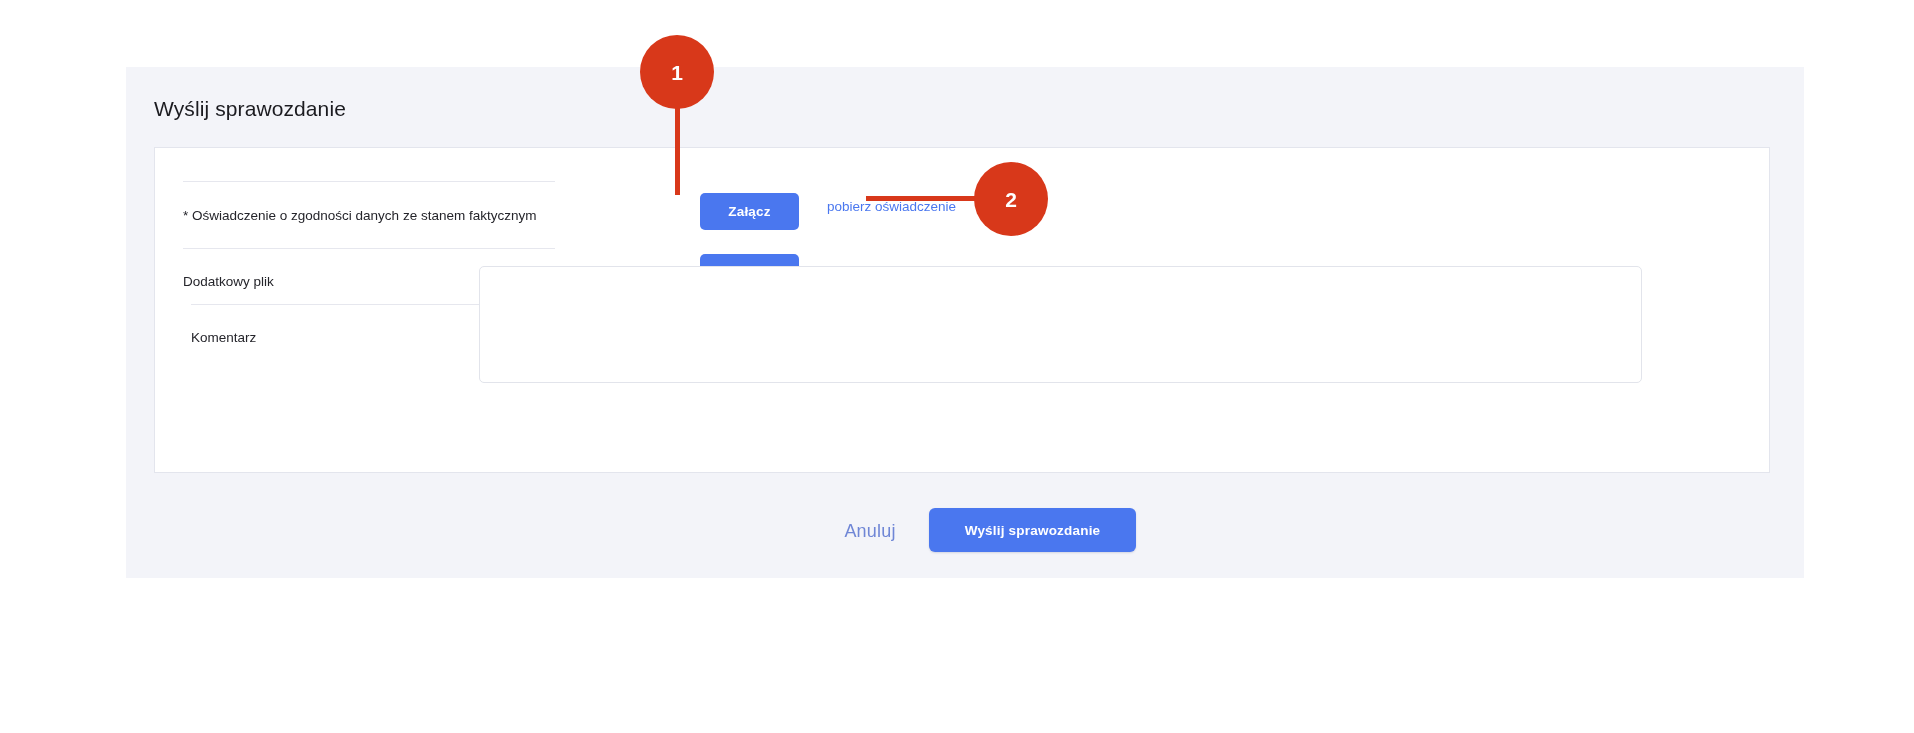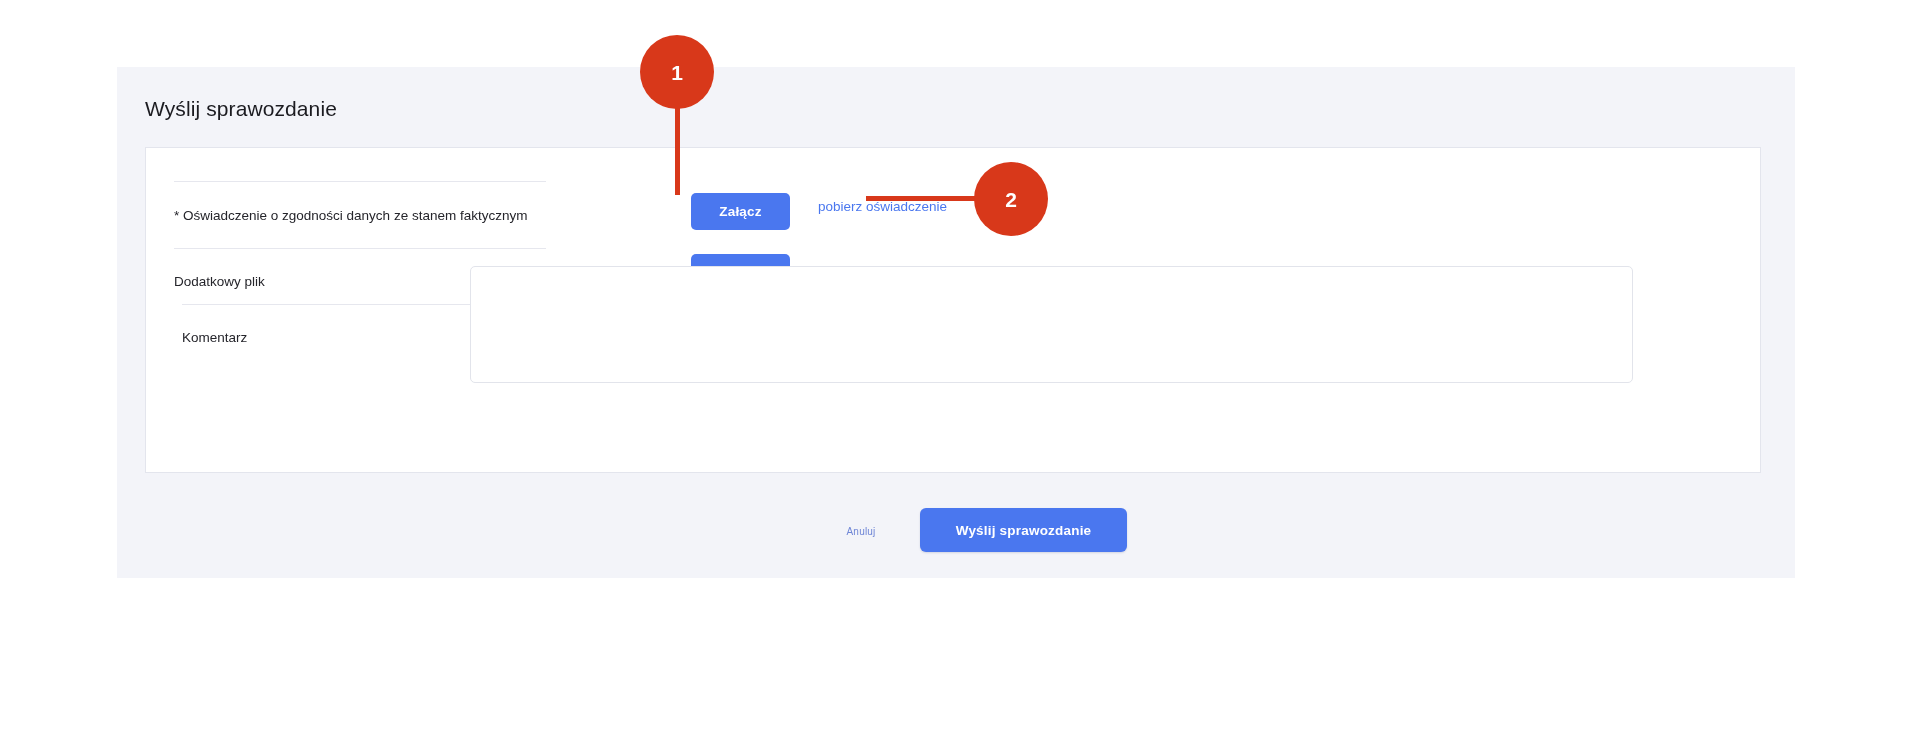--- a/index.html
+++ b/index.html
@@ -17,21 +17,21 @@
   #root {
     position: relative;
     width: 1914px;
     height: 733px;
     background: #ffffff;
   }
 
   
   .page-panel {
     position: absolute;
-    left: 117px;
+    left: 126px;
     top: 67px;
     width: 1678px;
     height: 511px;
     background: #f3f4f9;
   }
 
   .page-title {
     position: absolute;
     left: 28px;
     top: 28px;
@@ -149,21 +149,21 @@
 
   .btn-cancel {
     position: absolute;
     left: 711px;
     top: 13px;
     width: 66px;
     height: 34px;
     background: transparent;
     color: #6f86d6;
     font-weight: normal;
-    font-size: 10px;
+    font-size: 18px;
   }
 
   .btn-submit {
     position: absolute;
     left: 803px;
     top: 7px;
     width: 207px;
     height: 44px;
     border-radius: 6px;
     font-size: 13.5px;

